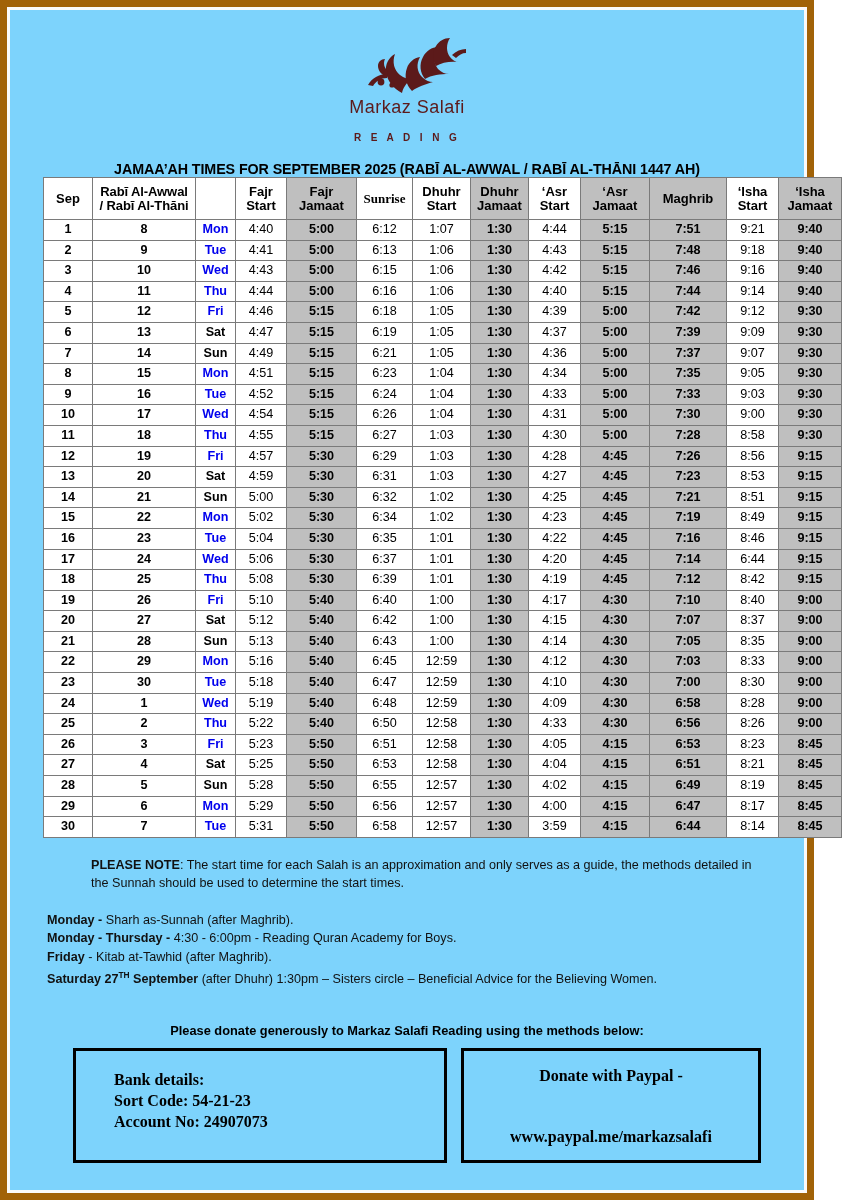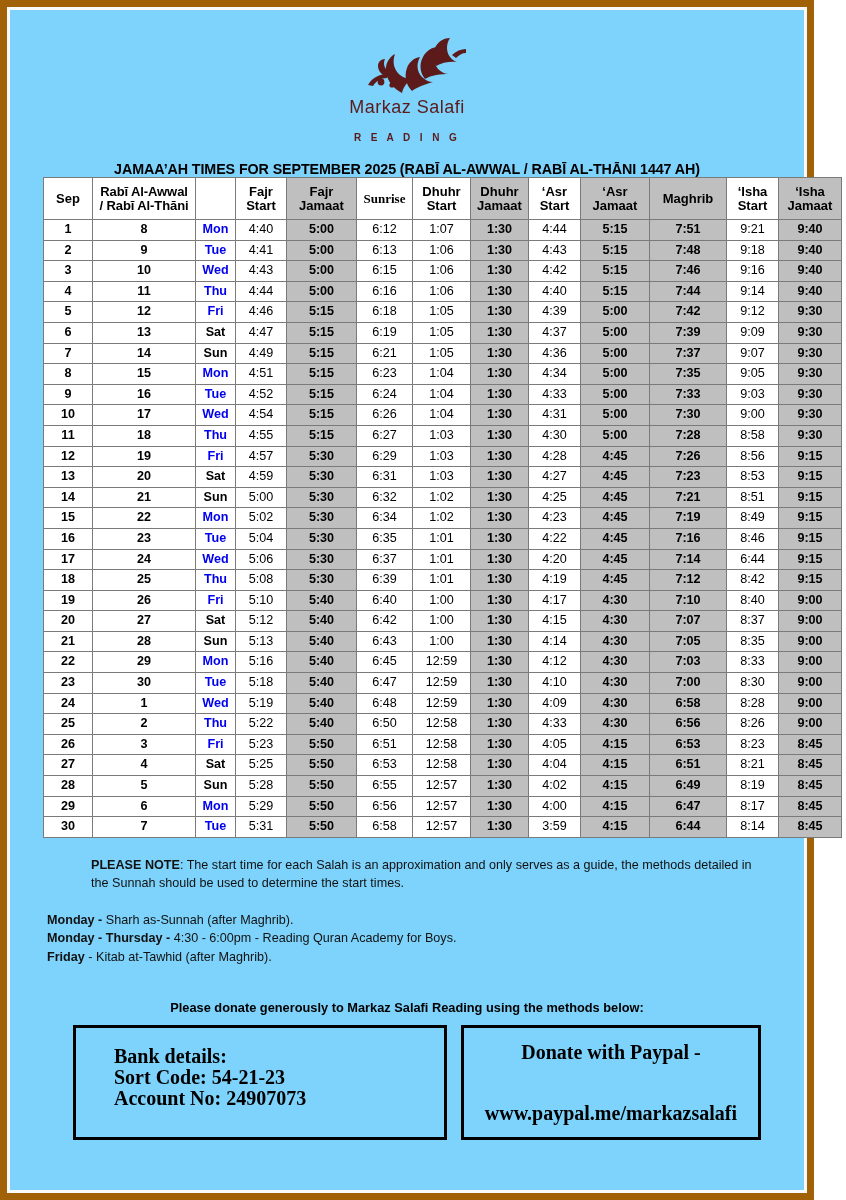--- a/index.html
+++ b/index.html
@@ -147,21 +147,21 @@
   .boxes {
     display: flex;
     gap: 14px;
     margin: 10px 46px 0 66px;
   }
   .box {
     border: 3px solid #000;
     box-sizing: border-box;
     font-family: "Liberation Serif", serif;
     font-weight: 700;
-    font-size: 20px;
+    font-size: 16px;
     line-height: 21px;
   }
   .box.bank {
     width: 376px;
     height: 115px;
     padding: 18px 0 0 38px;
   }
   .box.paypal {
     width: 302px;
     height: 115px;
@@ -720,20 +720,23 @@
     </div>
     <div class="note-line">
       <span class="b">Monday -</span><span> Sharh as-Sunnah (after Maghrib).</span>
     </div>
     <div class="note-line">
       <span class="b">Monday - Thursday -</span><span> 4:30 - 6:00pm - Reading Quran Academy for Boys.</span>
     </div>
     <div class="note-line">
       <span class="b">Friday</span><span> - Kitab at-Tawhid (after Maghrib).</span>
     </div>
+    <div class="note-line">
+      <span class="b">Saturday 27</span><sup class="ord">TH</sup><span class="b"> September</span><span> (after Dhuhr) 1:30pm – Sisters circle – Beneficial Advice for the Believing Women.</span>
+    </div>
   </div>
 
   <div class="donate-head">Please donate generously to Markaz Salafi Reading using the methods below:</div>
   <div class="boxes">
     <div class="box bank">
       <div>Bank details:</div>
       <div>Sort Code: 54-21-23</div>
       <div>Account No: 24907073</div>
     </div>
     <div class="box paypal">

